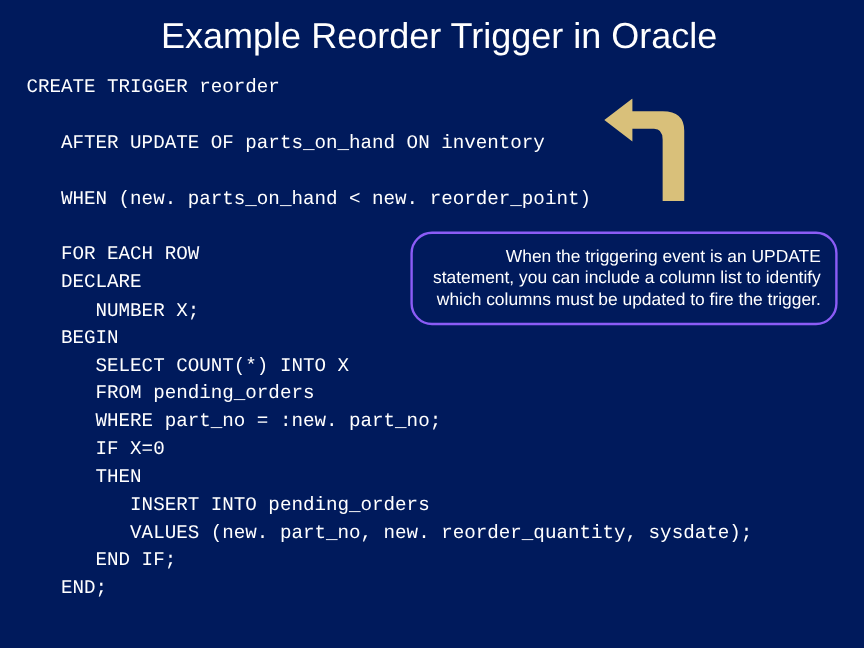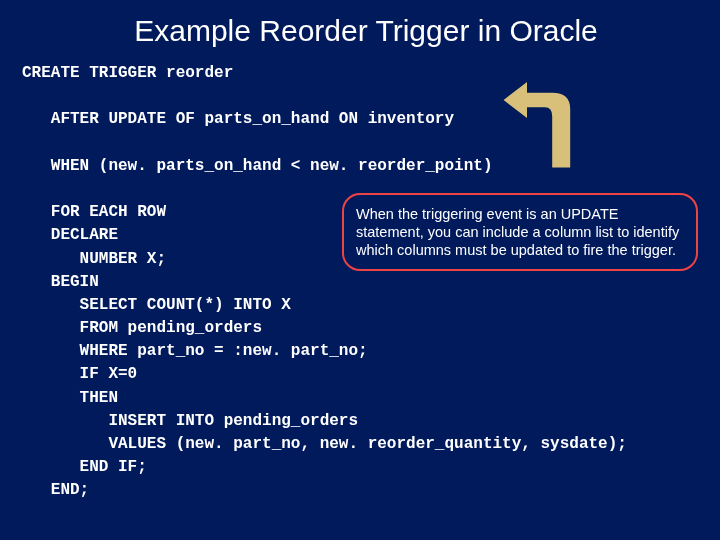--- a/index.html
+++ b/index.html
@@ -30,46 +30,46 @@
   }
   .code {
     position: absolute;
     top: 62px;
     left: 22px;
     font-family: "Courier New", Courier, monospace;
     font-size: 16px;
     line-height: 1.45;
     white-space: pre;
     color: #fff;
-    font-weight: bold;
   }
   .arrow {
     position: absolute;
     top: 82px;
     left: 500px;
     width: 90px;
     height: 90px;
     pointer-events: none;
   }
   .arrow svg {
     width: 90px;
     height: 90px;
   }
   .callout {
     position: absolute;
     top: 193px;
     left: 342px;
     width: 328px;
     background: #001a5c;
-    border: 2px solid #ef4444;
+    border: 2px solid #8b5cf6;
     border-radius: 18px;
     padding: 10px 12px;
     color: #fff;
     font-size: 14.5px;
     line-height: 1.25;
+    text-align: right;
   }
   .callout p {
     margin: 0 0 10px 0;
   }
   .callout p:last-child {
     margin-bottom: 0;
   }
 </style>
 </head>
 <body>

